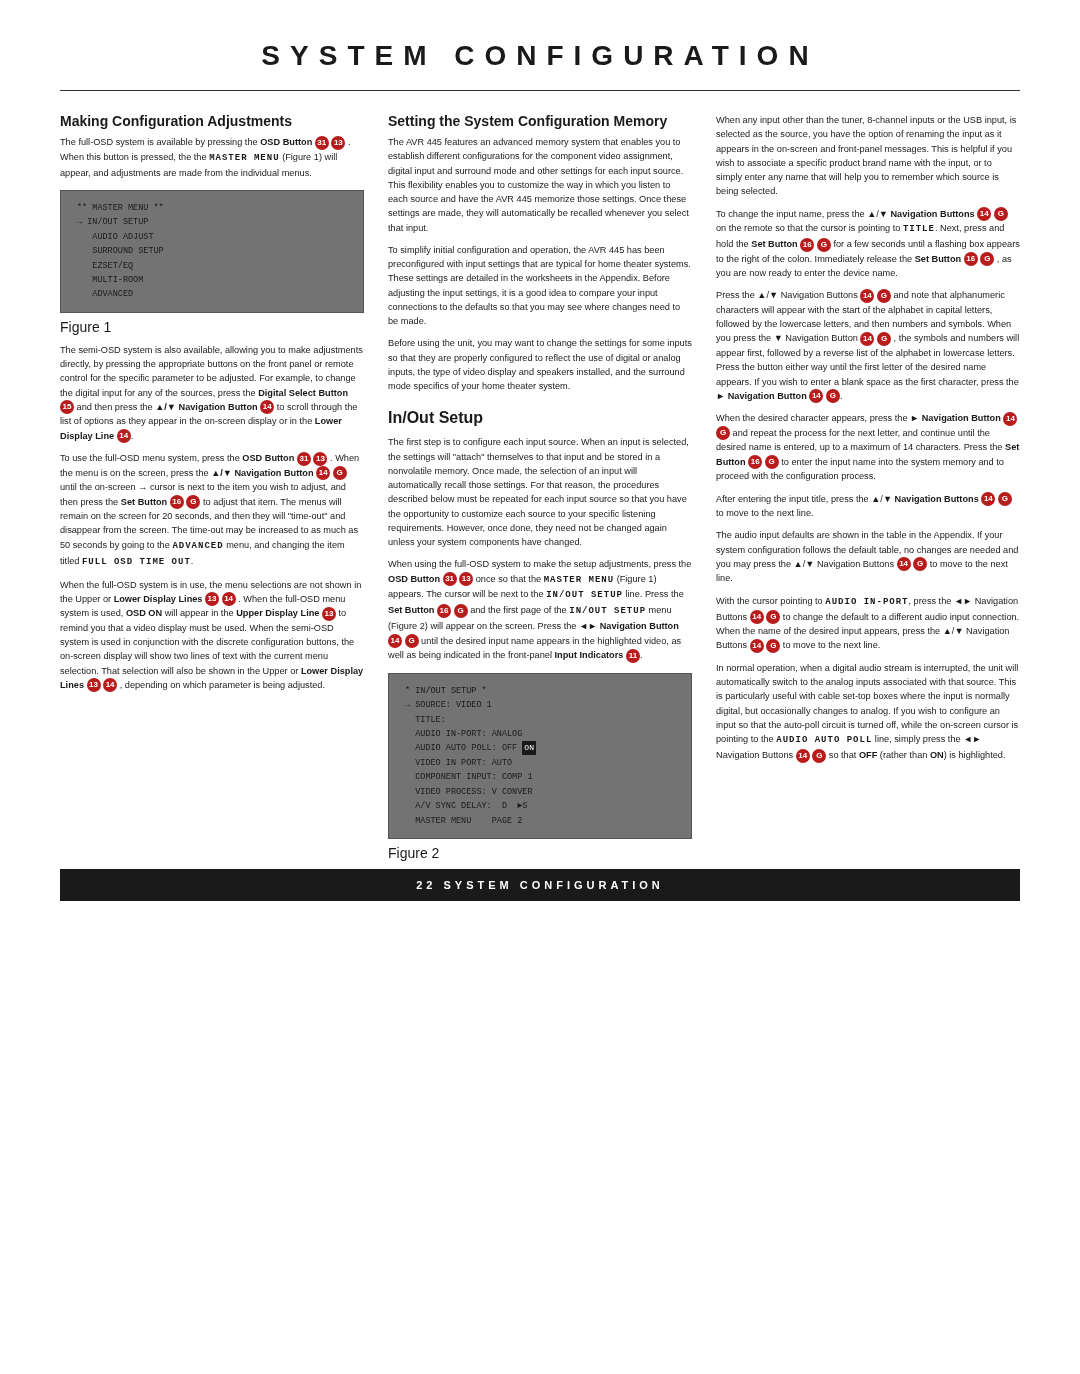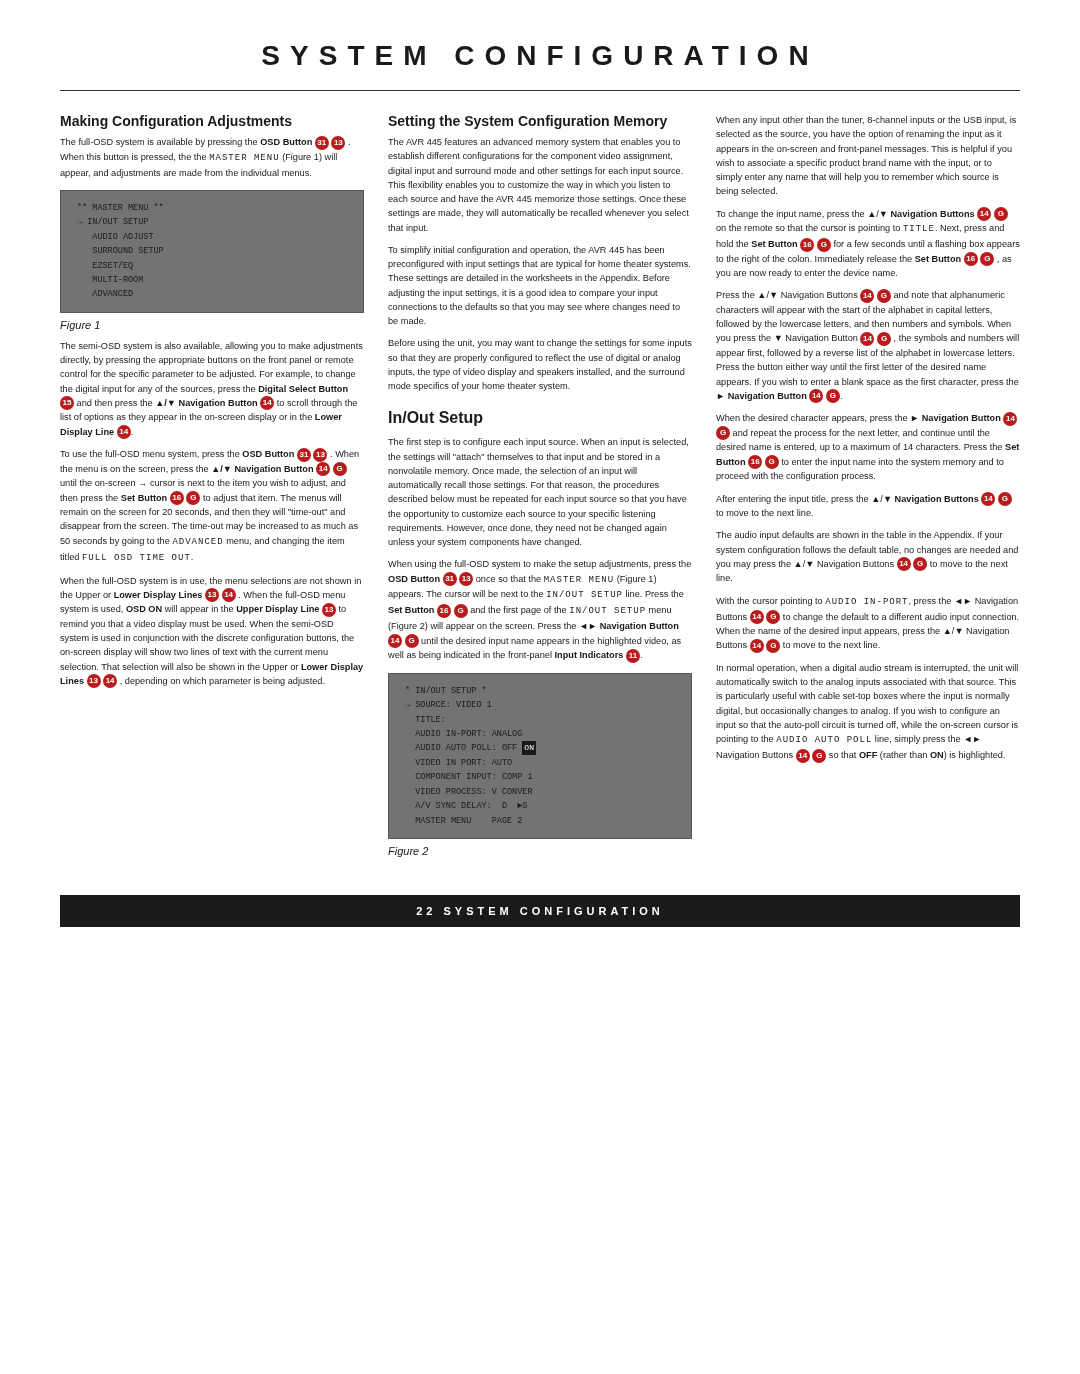--- a/index.html
+++ b/index.html
@@ -47,29 +47,28 @@
     .osd-box {
       border: 1px solid #555;
       padding: 10px 16px;
       margin: 10px 0 6px 0;
       font-family: Liberation Mono, monospace;
       font-size: 8.5px;
       line-height: 1.7;
       background: #737373;
     }
     .fig-label {
-      font-style: italic;
-      font-size: 11px;
+      font-size: 14px;
       margin-bottom: 8px;
       display: block;
     }
     .bold { font-weight: bold; }
     .mono-bold {
       font-family: 'Courier New', monospace;
-      font-weight: normal;
+      font-weight: bold;
       letter-spacing: 1px;
       font-size: 9px;
     }
     .section-title {
       font-size: 16px;
       font-weight: bold;
       margin: 16px 0 8px 0;
       font-family: Arial, Helvetica, sans-serif;
     }
     .badge {
@@ -86,21 +85,20 @@
       vertical-align: middle;
     }
     .footer-bar {
       background: #1a1a1a;
       color: #fff;
       text-align: center;
       padding: 10px;
       font-size: 11px;
       letter-spacing: 4px;
       font-weight: bold;
-      margin-top: 30px;
     }
     .highlight-box {
       display: inline-block;
       background: #1a1a1a;
       color: #fff;
       padding: 0 2px;
       font-size: 8px;
     }
   </style>
 </head>

